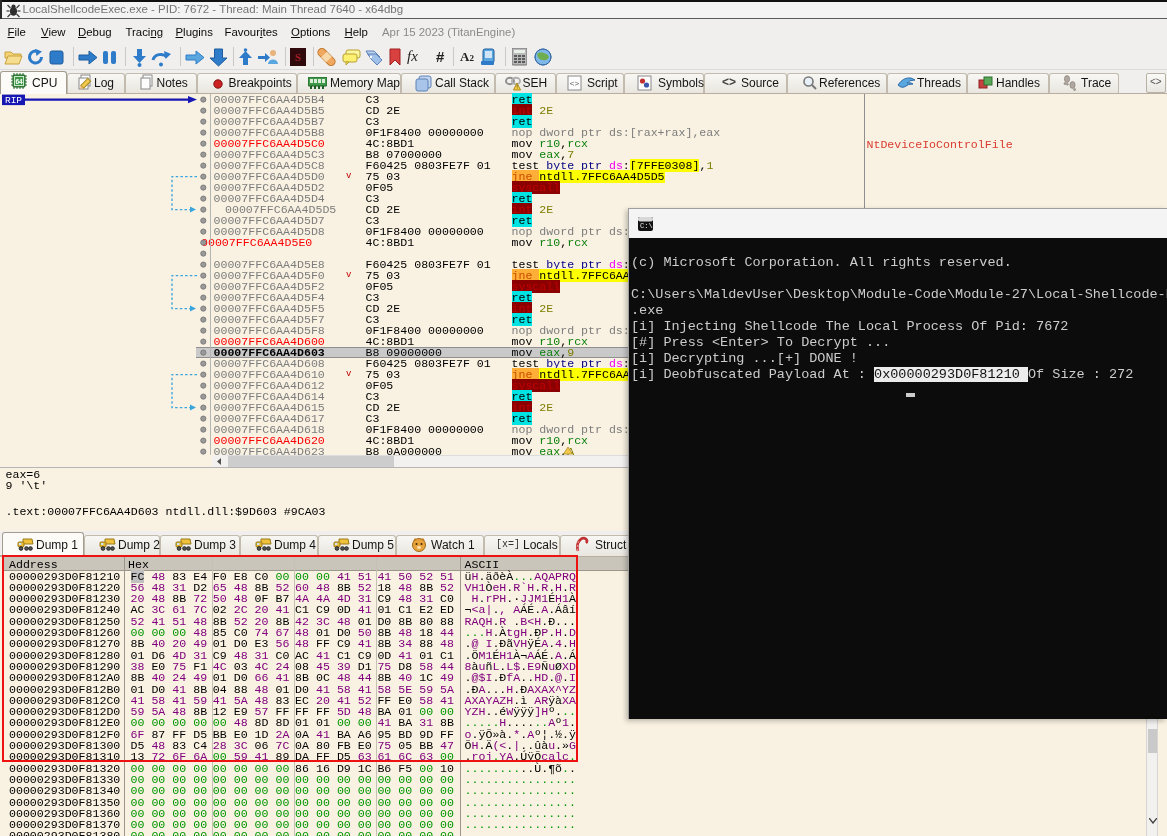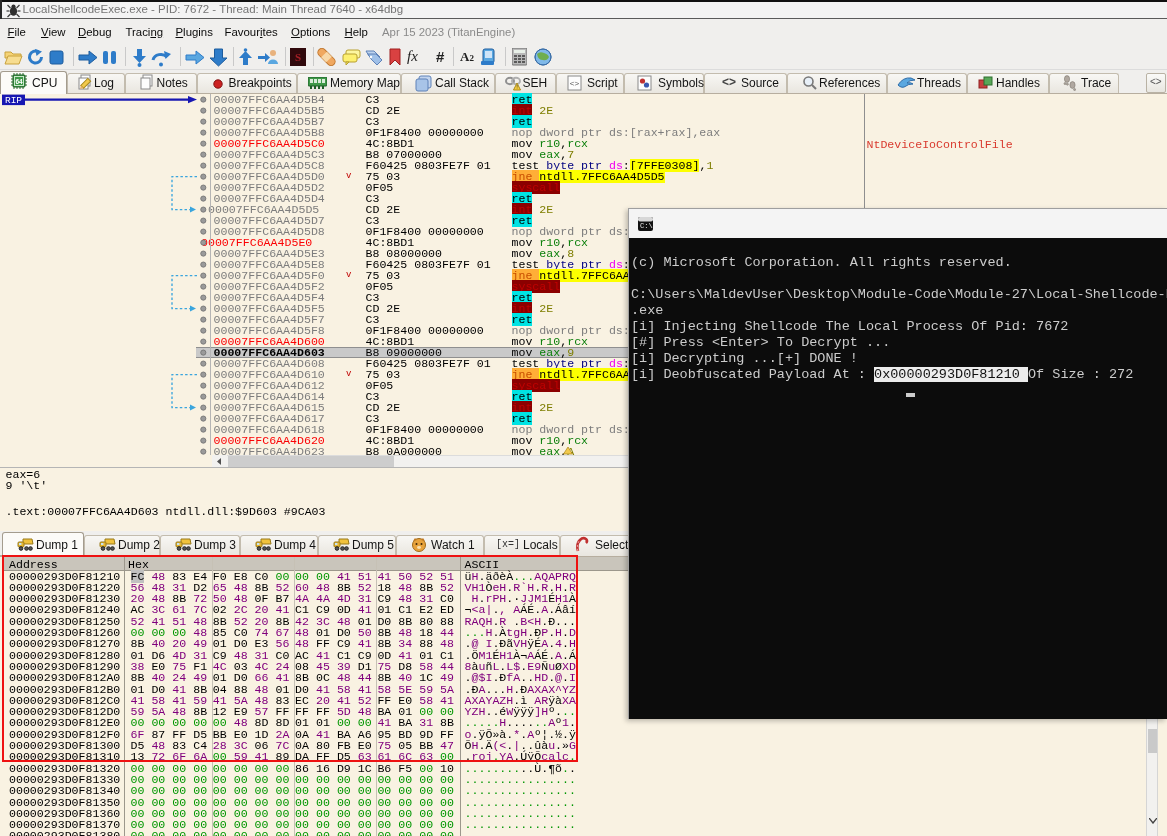--- a/index.html
+++ b/index.html
@@ -276,25 +276,24 @@
     <div class="row" style="top:94.3px"><span class="abs" style="left:213.5px;color:#7d7d7d">00007FFC6AA4D5B4</span><span class="abs" style="left:365.5px;color:#000">C3</span><span class="abs" style="left:511.5px;color:#000"><span class="ret">ret</span></span></div>
     <div class="row" style="top:105.3px"><span class="abs" style="left:213.5px;color:#7d7d7d">00007FFC6AA4D5B5</span><span class="abs" style="left:365.5px;color:#000">CD 2E</span><span class="abs" style="left:511.5px;color:#000"><span class="int">int</span> <span class="imm">2E</span></span></div>
     <div class="row" style="top:116.3px"><span class="abs" style="left:213.5px;color:#7d7d7d">00007FFC6AA4D5B7</span><span class="abs" style="left:365.5px;color:#000">C3</span><span class="abs" style="left:511.5px;color:#000"><span class="ret">ret</span></span></div>
     <div class="row" style="top:127.3px"><span class="abs" style="left:213.5px;color:#7d7d7d">00007FFC6AA4D5B8</span><span class="abs" style="left:365.5px;color:#000">0F1F8400 00000000</span><span class="abs" style="left:511.5px;color:#000"><span class="gry">nop dword ptr ds:[rax+rax],eax</span></span></div>
     <div class="row" style="top:138.3px"><span class="abs" style="left:213.5px;color:#fb0204">00007FFC6AA4D5C0</span><span class="abs" style="left:365.5px;color:#000">4C:8BD1</span><span class="abs" style="left:511.5px;color:#000">mov <span class="reg">r10</span>,<span class="reg">rcx</span></span></div>
     <div class="row" style="top:149.3px"><span class="abs" style="left:213.5px;color:#7d7d7d">00007FFC6AA4D5C3</span><span class="abs" style="left:365.5px;color:#000">B8 07000000</span><span class="abs" style="left:511.5px;color:#000">mov <span class="reg">eax</span>,<span class="imm">7</span></span></div>
     <div class="row" style="top:160.3px"><span class="abs" style="left:213.5px;color:#7d7d7d">00007FFC6AA4D5C8</span><span class="abs" style="left:365.5px;color:#000">F60425 0803FE7F 01</span><span class="abs" style="left:511.5px;color:#000">test <span class="nvy">byte ptr</span> <span class="mag">ds</span>:<span class="ybg">[7FFE0308]</span>,<span class="imm">1</span></span></div>
     <div class="row" style="top:171.3px"><span class="abs" style="left:213.5px;color:#7d7d7d">00007FFC6AA4D5D0</span><span class="abs" style="left:346px;color:#c00000;font-size:9px">v</span><span class="abs" style="left:365.5px;color:#000">75 03</span><span class="abs" style="left:511.5px;color:#000"><span class="jne">jne&nbsp;</span><span class="ybg">ntdll.7FFC6AA4D5D5</span></span></div>
     <div class="row" style="top:182.3px"><span class="abs" style="left:213.5px;color:#7d7d7d">00007FFC6AA4D5D2</span><span class="abs" style="left:365.5px;color:#000">0F05</span><span class="abs" style="left:511.5px;color:#000"><span class="sys">syscall</span></span></div>
     <div class="row" style="top:193.3px"><span class="abs" style="left:213.5px;color:#7d7d7d">00007FFC6AA4D5D4</span><span class="abs" style="left:365.5px;color:#000">C3</span><span class="abs" style="left:511.5px;color:#000"><span class="ret">ret</span></span></div>
-    <div class="row" style="top:204.3px"><span class="abs" style="left:208px;color:#7d7d7d">00007FFC6AA4D5D5</span><span class="abs" style="left:365.5px;color:#000">CD 2E</span><span class="abs" style="left:511.5px;color:#000"><span class="int">int</span> <span class="imm">2E</span></span></div>
+    <div class="row" style="top:204.3px"><span class="abs" style="left:225px;color:#7d7d7d">00007FFC6AA4D5D5</span><span class="abs" style="left:365.5px;color:#000">CD 2E</span><span class="abs" style="left:511.5px;color:#000"><span class="int">int</span> <span class="imm">2E</span></span></div>
     <div class="row" style="top:215.3px"><span class="abs" style="left:213.5px;color:#7d7d7d">00007FFC6AA4D5D7</span><span class="abs" style="left:365.5px;color:#000">C3</span><span class="abs" style="left:511.5px;color:#000"><span class="ret">ret</span></span></div>
     <div class="row" style="top:226.3px"><span class="abs" style="left:213.5px;color:#7d7d7d">00007FFC6AA4D5D8</span><span class="abs" style="left:365.5px;color:#000">0F1F8400 00000000</span><span class="abs" style="left:511.5px;color:#000"><span class="gry">nop dword ptr ds:[rax+rax],eax</span></span></div>
     <div class="row" style="top:237.3px"><span class="abs" style="left:201px;color:#fb0204">00007FFC6AA4D5E0</span><span class="abs" style="left:365.5px;color:#000">4C:8BD1</span><span class="abs" style="left:511.5px;color:#000">mov <span class="reg">r10</span>,<span class="reg">rcx</span></span></div>
-    <div class="row" style="top:248.3px"><span class="abs" style="left:213.5px;color:#7d7d7d">00007FFC6AA4D5E3</span><span class="abs" style="left:365.5px;color:#000">B8 08000000</span><span class="abs" style="left:511.5px;color:#000">mov <span class="reg">eax</span>,<span class="imm">8</span></span></div>
     <div class="row" style="top:259.3px"><span class="abs" style="left:213.5px;color:#7d7d7d">00007FFC6AA4D5E8</span><span class="abs" style="left:365.5px;color:#000">F60425 0803FE7F 01</span><span class="abs" style="left:511.5px;color:#000">test <span class="nvy">byte ptr</span> <span class="mag">ds</span>:<span class="ybg">[7FFE0308]</span>,<span class="imm">1</span></span></div>
     <div class="row" style="top:270.3px"><span class="abs" style="left:213.5px;color:#7d7d7d">00007FFC6AA4D5F0</span><span class="abs" style="left:346px;color:#c00000;font-size:9px">v</span><span class="abs" style="left:365.5px;color:#000">75 03</span><span class="abs" style="left:511.5px;color:#000"><span class="jne">jne&nbsp;</span><span class="ybg">ntdll.7FFC6AA4D5F5</span></span></div>
     <div class="row" style="top:281.3px"><span class="abs" style="left:213.5px;color:#7d7d7d">00007FFC6AA4D5F2</span><span class="abs" style="left:365.5px;color:#000">0F05</span><span class="abs" style="left:511.5px;color:#000"><span class="sys">syscall</span></span></div>
     <div class="row" style="top:292.3px"><span class="abs" style="left:213.5px;color:#7d7d7d">00007FFC6AA4D5F4</span><span class="abs" style="left:365.5px;color:#000">C3</span><span class="abs" style="left:511.5px;color:#000"><span class="ret">ret</span></span></div>
     <div class="row" style="top:303.3px"><span class="abs" style="left:213.5px;color:#7d7d7d">00007FFC6AA4D5F5</span><span class="abs" style="left:365.5px;color:#000">CD 2E</span><span class="abs" style="left:511.5px;color:#000"><span class="int">int</span> <span class="imm">2E</span></span></div>
     <div class="row" style="top:314.3px"><span class="abs" style="left:213.5px;color:#7d7d7d">00007FFC6AA4D5F7</span><span class="abs" style="left:365.5px;color:#000">C3</span><span class="abs" style="left:511.5px;color:#000"><span class="ret">ret</span></span></div>
     <div class="row" style="top:325.3px"><span class="abs" style="left:213.5px;color:#7d7d7d">00007FFC6AA4D5F8</span><span class="abs" style="left:365.5px;color:#000">0F1F8400 00000000</span><span class="abs" style="left:511.5px;color:#000"><span class="gry">nop dword ptr ds:[rax+rax],eax</span></span></div>
     <div class="row" style="top:336.3px"><span class="abs" style="left:213.5px;color:#fb0204">00007FFC6AA4D600</span><span class="abs" style="left:365.5px;color:#000">4C:8BD1</span><span class="abs" style="left:511.5px;color:#000">mov <span class="reg">r10</span>,<span class="reg">rcx</span></span></div>
     <div class="row" style="top:347.3px"><span class="abs" style="left:213.5px;color:#000;font-weight:bold">00007FFC6AA4D603</span><span class="abs" style="left:365.5px;color:#000">B8 09000000</span><span class="abs" style="left:511.5px;color:#000">mov <span class="reg">eax</span>,<span class="imm">9</span></span></div>
     <div class="row" style="top:358.3px"><span class="abs" style="left:213.5px;color:#7d7d7d">00007FFC6AA4D608</span><span class="abs" style="left:365.5px;color:#000">F60425 0803FE7F 01</span><span class="abs" style="left:511.5px;color:#000">test <span class="nvy">byte ptr</span> <span class="mag">ds</span>:<span class="ybg">[7FFE0308]</span>,<span class="imm">1</span></span></div>
@@ -437,21 +436,21 @@
     </svg>
     <div class="abs tabtx" style="left:431px;top:538px">Watch 1</div>
     <div class="abs" style="left:484px;top:534.5px;width:76px;height:21.5px;background:linear-gradient(#f8f7f4,#e9e6df);border:1px solid #c3bcae;border-bottom:none;border-radius:3px 3px 0 0"></div>
     <div class="abs mono" style="left:496px;top:539px;font-size:10px;color:#333">[x=]</div>
     <div class="abs tabtx" style="left:523px;top:538px">Locals</div>
     <div class="abs" style="left:560px;top:534.5px;width:80px;height:21.5px;background:linear-gradient(#f8f7f4,#e9e6df);border:1px solid #c3bcae;border-bottom:none;border-radius:3px 3px 0 0"></div>
     <svg class="abs" style="left:575px;top:536px" width="14" height="17" viewBox="0 0 14 17">
       <path d="M3 15 Q1 8 5 4 Q8 1 11 3 Q13 5 11 7" fill="none" stroke="#c03030" stroke-width="2.6"></path>
       <path d="M3 15 Q1 8 5 4" fill="none" stroke="#f0b0b0" stroke-width="1" stroke-dasharray="2,2"></path>
     </svg>
-    <div class="abs tabtx" style="left:595px;top:538px">Select</div>
+    <div class="abs tabtx" style="left:595px;top:538px">Struct</div>
     <div class="abs" style="left:2px;top:557px;width:1155px;height:13.5px;background:#c9c5bb;border-bottom:1px solid #9c978c"></div>
     <div class="abs mono" style="left:9px;top:558px;font-size:11.6px;color:#000">Address</div>
     <div class="abs mono" style="left:128px;top:558px;font-size:11.6px;color:#000">Hex</div>
     <div class="abs mono" style="left:464.5px;top:558px;font-size:11.6px;color:#000">ASCII</div>
     <div class="abs" style="left:123.5px;top:557px;width:1px;height:279px;background:#9c978c"></div>
     <div class="abs" style="left:459.5px;top:557px;width:1px;height:279px;background:#9c978c"></div>
     <div class="abs" style="left:211.5px;top:557px;width:1px;height:279px;background:#c6c1b5"></div>
     <div class="abs" style="left:293.8px;top:557px;width:1px;height:279px;background:#c6c1b5"></div>
     <div class="abs" style="left:376.1px;top:557px;width:1px;height:279px;background:#c6c1b5"></div>
     <div class="drow" style="top:570.5px"><span class="abs" style="left:9px;color:#000">00000293D0F81210</span><span class="abs" style="left:130.5px"><span class="k" style="background:#c0c0c0">FC</span> <span class="p">48</span> <span class="k">83</span> <span class="k">E4</span></span><span class="abs" style="left:212.8px"><span class="k">F0</span> <span class="k">E8</span> <span class="k">C0</span> <span class="g">00</span></span><span class="abs" style="left:295.1px"><span class="g">00</span> <span class="g">00</span> <span class="p">41</span> <span class="p">51</span></span><span class="abs" style="left:377.4px"><span class="p">41</span> <span class="p">50</span> <span class="p">52</span> <span class="p">51</span></span><span class="abs" style="left:464.5px"><span class="k">ü</span><span class="p">H</span><span class="k">.</span><span class="k">ä</span><span class="k">ð</span><span class="k">è</span><span class="k">À</span><span class="g">.</span><span class="g">.</span><span class="g">.</span><span class="p">A</span><span class="p">Q</span><span class="p">A</span><span class="p">P</span><span class="p">R</span><span class="p">Q</span></span></div>

